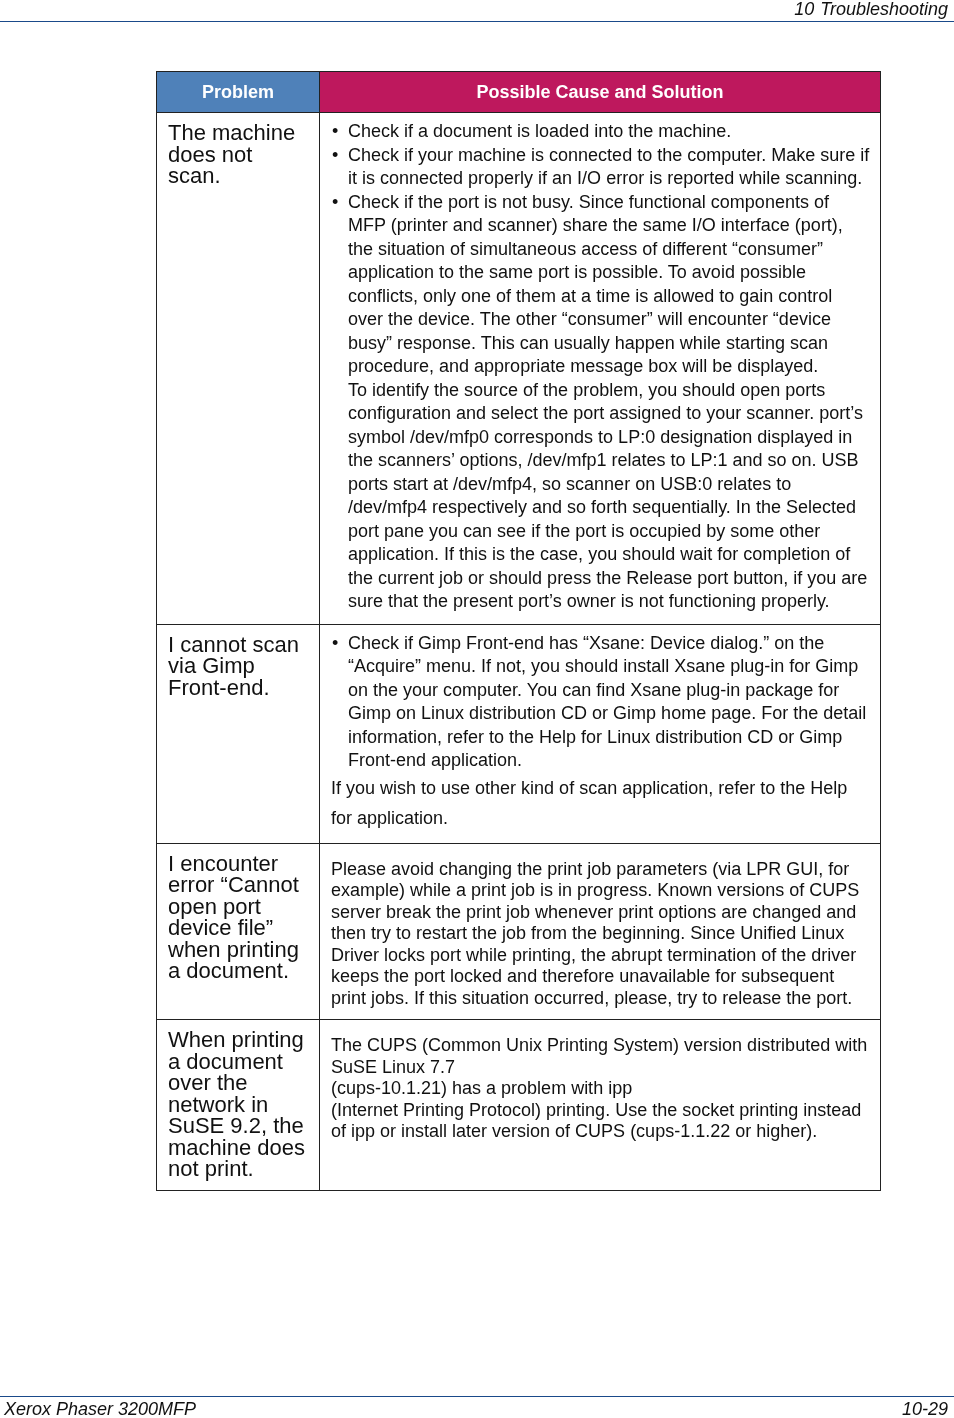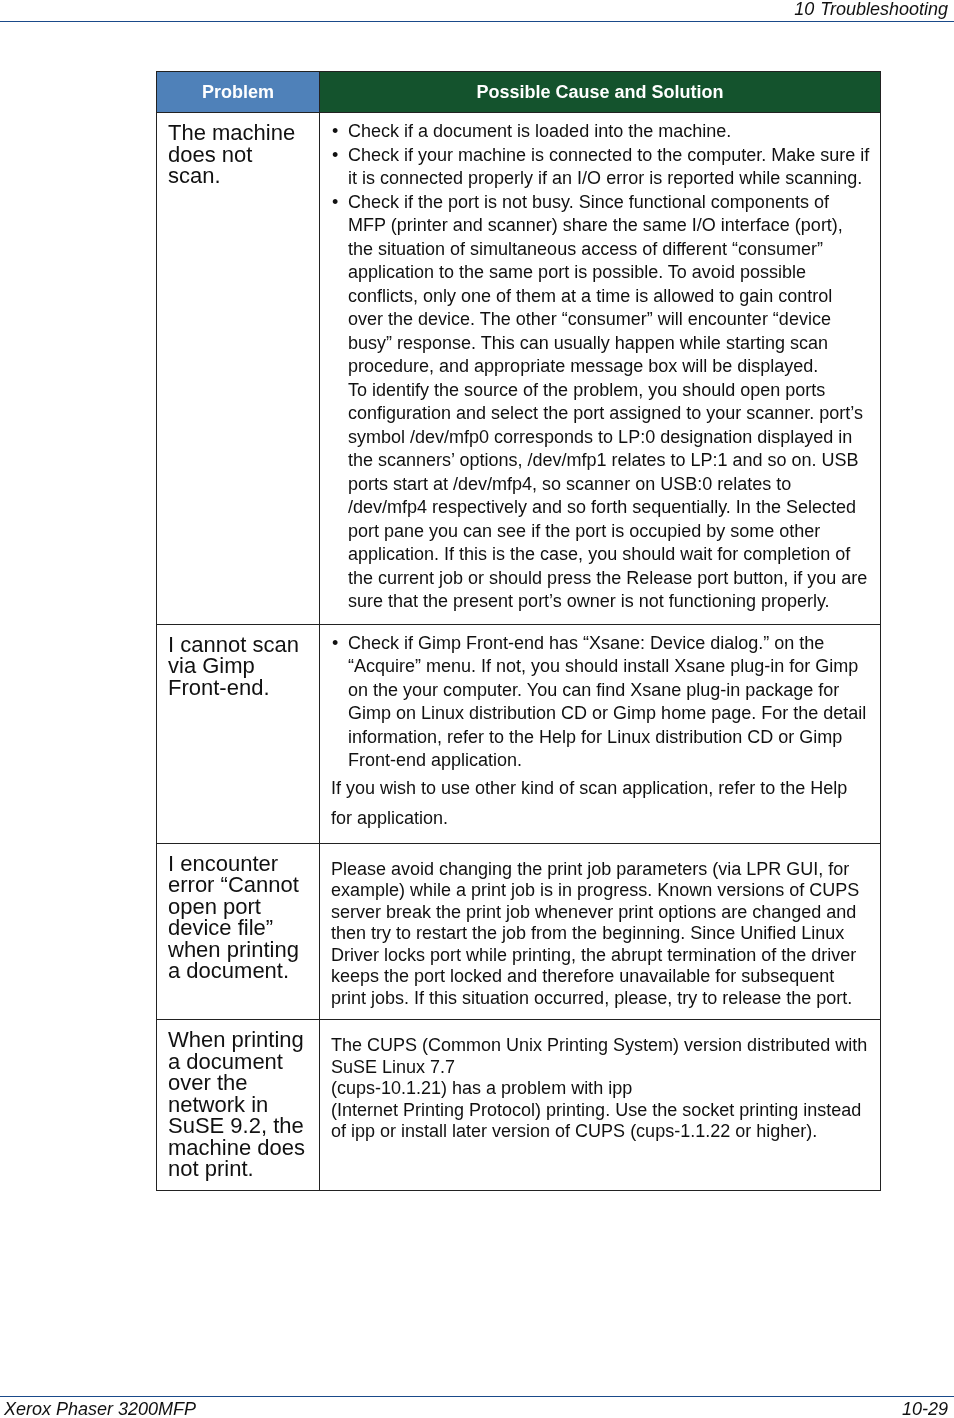--- a/index.html
+++ b/index.html
@@ -60,21 +60,21 @@
 <div class="top-rule"></div>
 
 <table class="trouble">
   <colgroup>
       <col class="c1">
       <col class="c2">
     </colgroup>
   <thead>
     <tr>
       <th style="background: rgb(79, 129, 185);">Problem</th>
-      <th style="background: #14532d;">Possible Cause and Solution</th>
+      <th style="background: #be185d;">Possible Cause and Solution</th>
     </tr>
   </thead>
   <tbody>
     <tr>
       <td class="prob">The machine does not scan.</td>
       <td class="sol">
         <ul class="bul">
           <li><span class="dot">•</span><span>Check if a document is loaded into the machine.</span></li>
           <li><span class="dot">•</span><span>Check if your machine is connected to the computer. Make sure if it is connected properly if an I/O error is reported while scanning.</span></li>
           <li><span class="dot">•</span><span>Check if the port is not busy. Since functional components of MFP (printer and scanner) share the same I/O interface (port), the situation of simultaneous access of different “consumer” application to the same port is possible. To avoid possible conflicts, only one of them at a time is allowed to gain control over the device. The other “consumer” will encounter “device busy” response. This can usually happen while starting scan procedure, and appropriate message box will be displayed.</span><br><span>To identify the source of the problem, you should open ports configuration and select the port assigned to your scanner. port’s symbol /dev/mfp0 corresponds to LP:0 designation displayed in the scanners’ options, /dev/mfp1 relates to LP:1 and so on. USB ports start at /dev/mfp4, so scanner on USB:0 relates to /dev/mfp4 respectively and so forth sequentially. In the Selected port pane you can see if the port is occupied by some other application. If this is the case, you should wait for completion of the current job or should press the Release port button, if you are sure that the present port’s owner is not functioning properly.</span></li>

